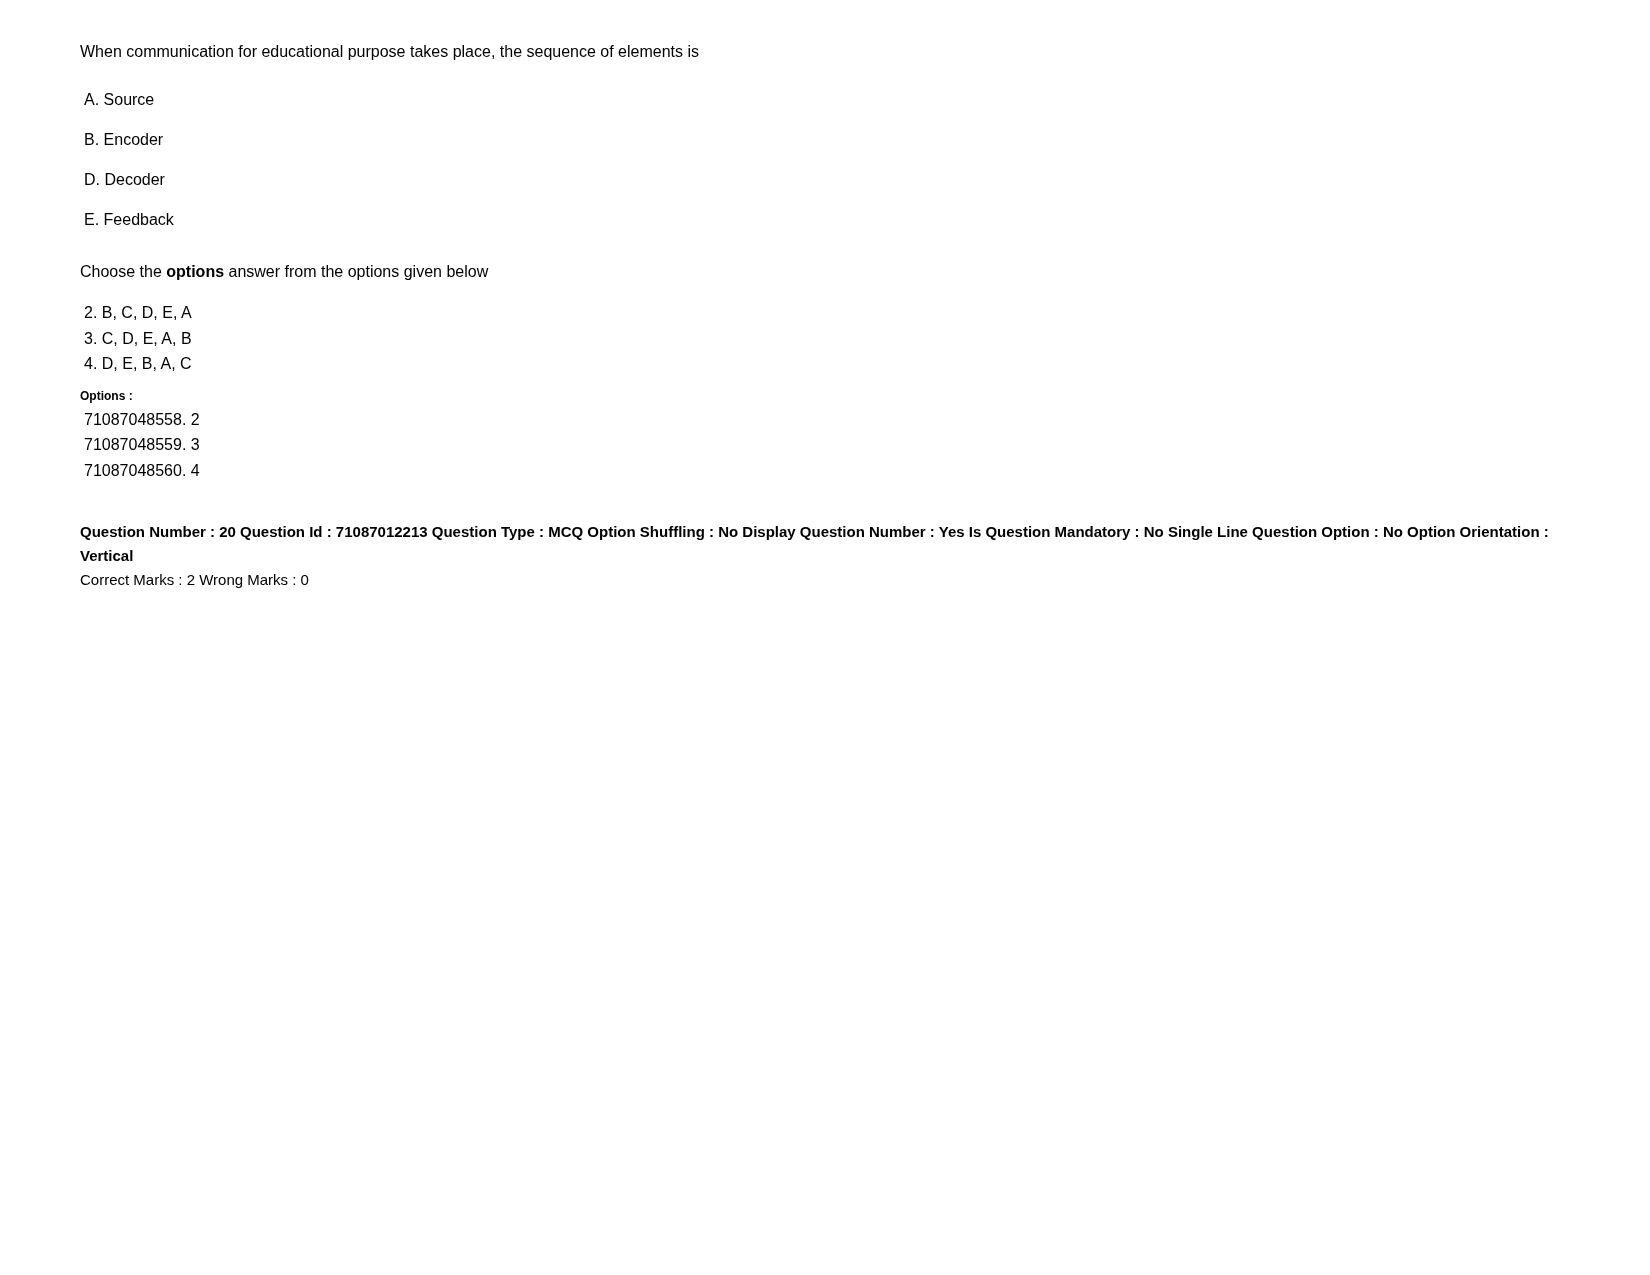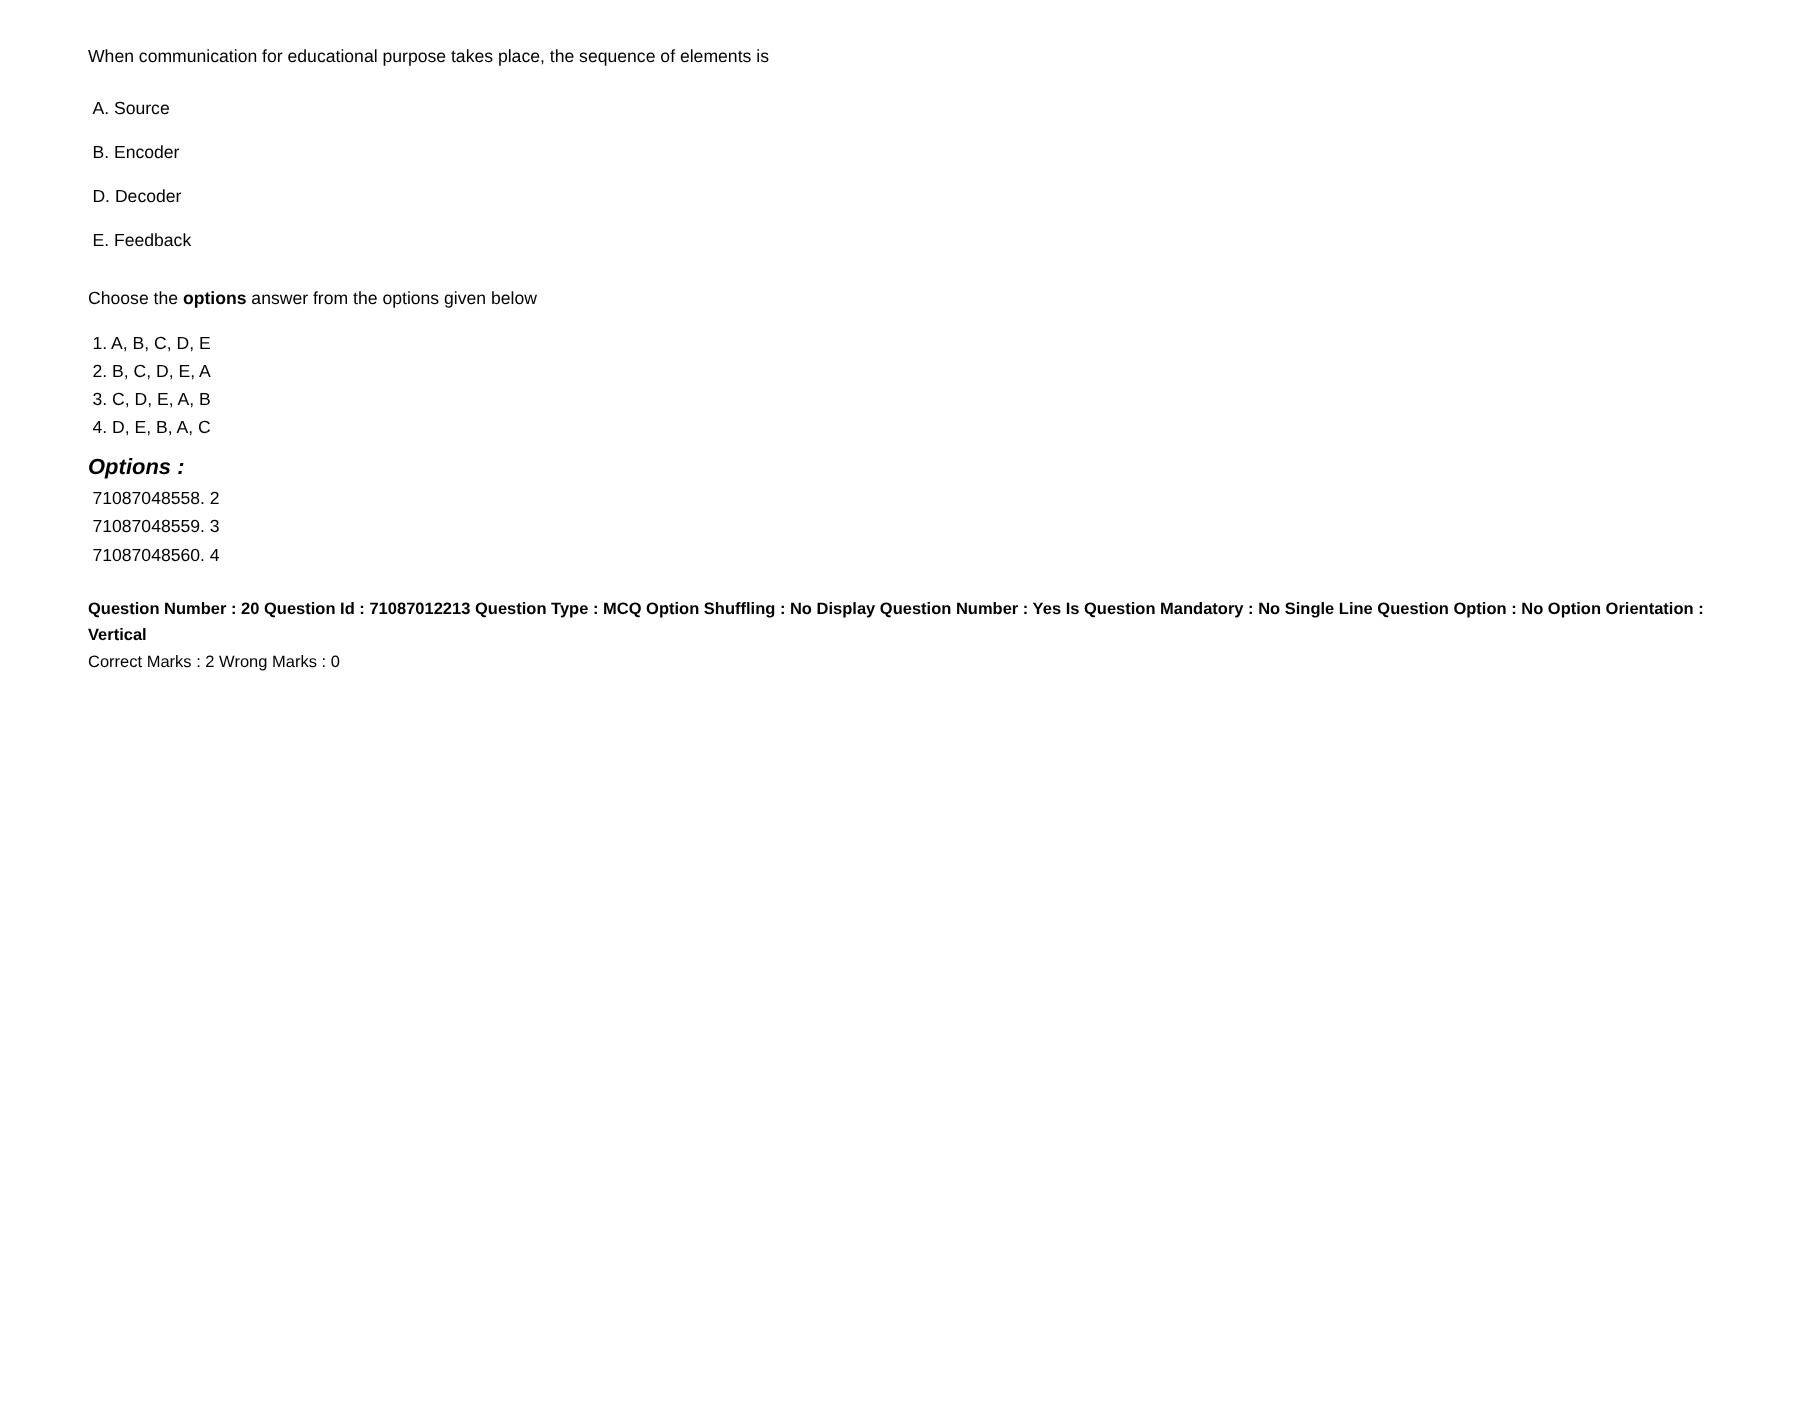--- a/index.html
+++ b/index.html
@@ -43,33 +43,32 @@
       line-height: 1.6;
       padding-left: 4px;
     }
 
     .options-section {
       margin-top: 12px;
     }
 
     .options-label {
       font-weight: bold;
-      font-size: 20px;
+      font-size: 12px;
       margin-bottom: 4px;
-      font-style: italic;
     }
 
     .option-id {
       font-size: 16px;
       line-height: 1.6;
       padding-left: 4px;
     }
 
     .question-meta {
-      margin-top: 24px;
+      margin-top: 36px;
       font-weight: bold;
       font-size: 15px;
       line-height: 1.6;
     }
 
     .correct-marks {
       font-weight: normal;
       font-size: 15px;
       line-height: 1.6;
     }
@@ -84,21 +83,20 @@
   <p class="option">B. Encoder</p>
   <p class="option">D. Decoder</p>
   <p class="option">E. Feedback</p>
 </div>
 
 <p class="choose-text">
   <span>Choose the </span><strong>options</strong><span> answer from the options given below</span>
 </p>
 
 <div>
-  <p class="answer-option">1. A, B, C, D, E</p>
   <p class="answer-option">2. B, C, D, E, A</p>
   <p class="answer-option">3. C, D, E, A, B</p>
   <p class="answer-option">4. D, E, B, A, C</p>
 </div>
 
 <div class="options-section">
   <p class="options-label">Options :</p>
   <p class="option-id">71087048558. 2</p>
   <p class="option-id">71087048559. 3</p>
   <p class="option-id">71087048560. 4</p>

